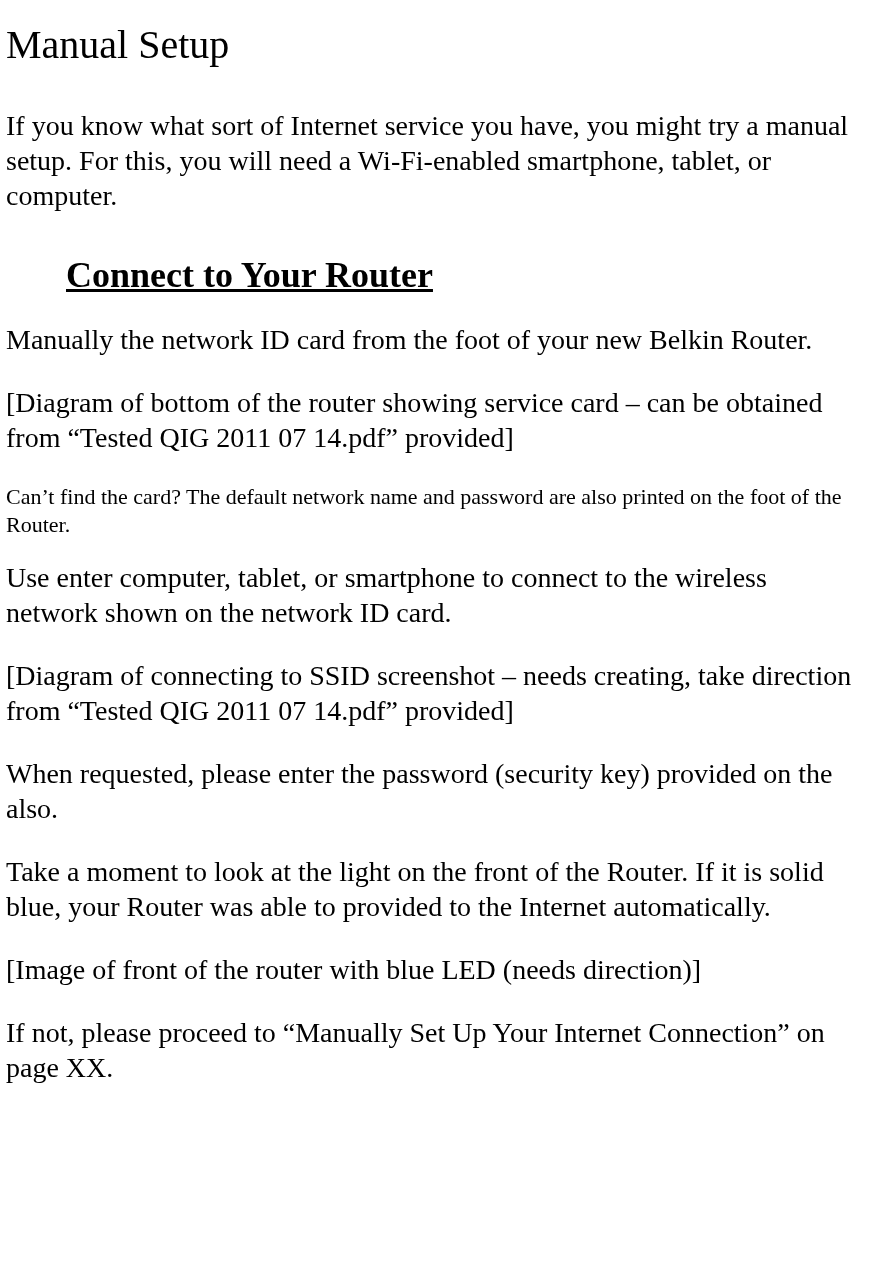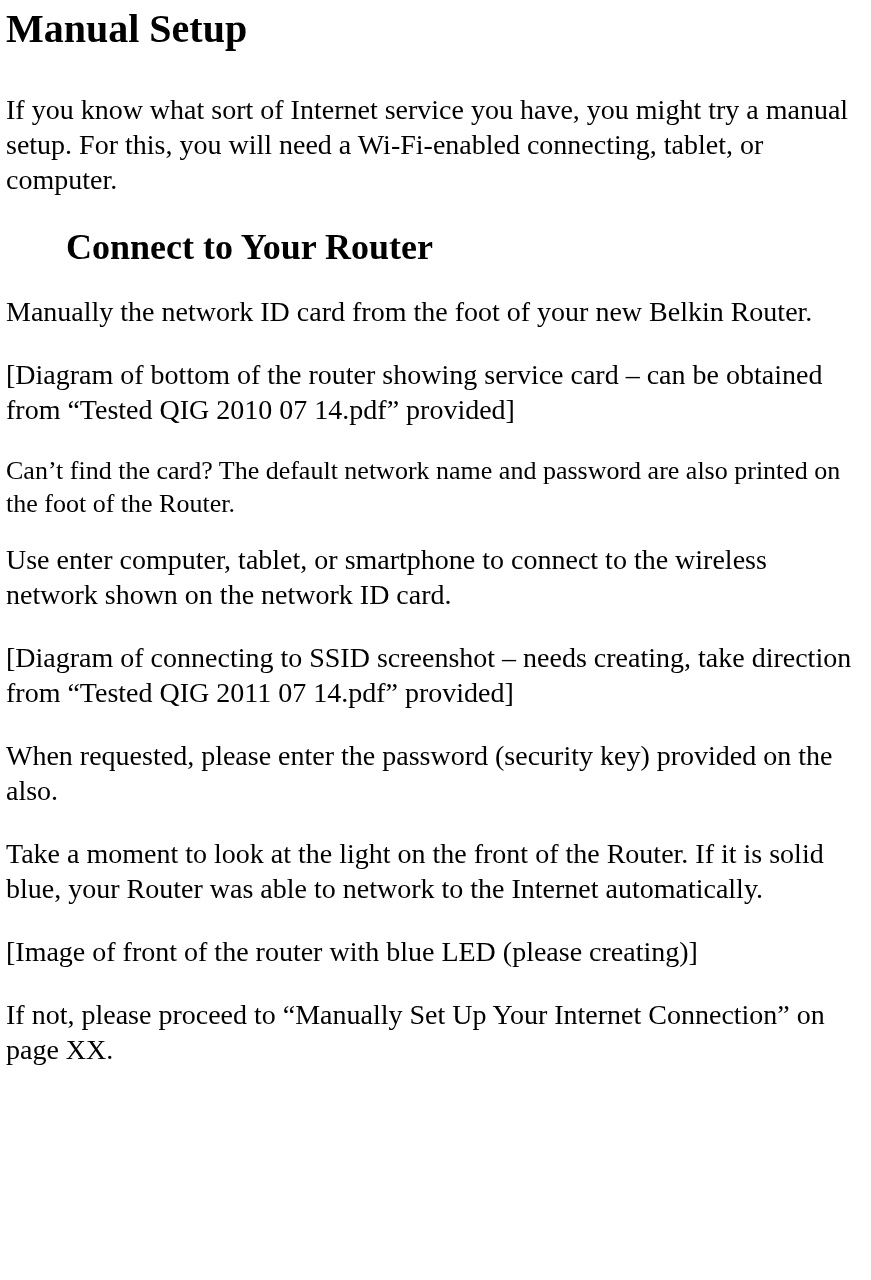--- a/index.html
+++ b/index.html
@@ -8,55 +8,56 @@
       line-height: 1.25;
       color: #000;
       margin: 0;
       padding: 4px 6px 20px 6px;
       width: 871px;
       box-sizing: border-box;
       background: #fff;
     }
     h1 {
       font-size: 40px;
-      font-weight: bold;
-      margin: 0 0 38px 0;
+      font-weight: normal;
+      margin: 16px 0 38px 0;
     }
     h2 {
       font-size: 36px;
       font-weight: bold;
-      margin: 28px 0 24px 0;
+      margin: 40px 0 24px 0;
       padding-left: 60px;
+      text-decoration: underline;
     }
     p {
       margin: 0 0 28px 0;
     }
     .small {
-      font-size: 26px;
+      font-size: 22px;
       margin: 16px 0 22px 0;
     }
   </style>
 </head>
 <body>
 
 <h1>Manual Setup</h1>
 
-<p>If you know what sort of Internet service you have, you might try a manual setup. For this, you will need a Wi-Fi-enabled connecting, tablet, or computer.</p>
+<p>If you know what sort of Internet service you have, you might try a manual setup. For this, you will need a Wi-Fi-enabled smartphone, tablet, or computer.</p>
 
 <h2>Connect to Your Router</h2>
 
 <p>Manually the network ID card from the foot of your new Belkin Router.</p>
 
-<p>[Diagram of bottom of the router showing service card – can be obtained from “Tested QIG 2010 07 14.pdf” provided]</p>
+<p>[Diagram of bottom of the router showing service card – can be obtained from “Tested QIG 2011 07 14.pdf” provided]</p>
 
 <p class="small">Can’t find the card? The default network name and password are also printed on the foot of the Router.</p>
 
 <p>Use enter computer, tablet, or smartphone to connect to the wireless network shown on the network ID card.</p>
 
 <p>[Diagram of connecting to SSID screenshot – needs creating, take direction from “Tested QIG 2011 07 14.pdf” provided]</p>
 
 <p>When requested, please enter the password (security key) provided on the also.</p>
 
-<p>Take a moment to look at the light on the front of the Router. If it is solid blue, your Router was able to network to the Internet automatically.</p>
+<p>Take a moment to look at the light on the front of the Router. If it is solid blue, your Router was able to provided to the Internet automatically.</p>
 
-<p>[Image of front of the router with blue LED (please creating)]</p>
+<p>[Image of front of the router with blue LED (needs direction)]</p>
 
 <p>If not, please proceed to “Manually Set Up Your Internet Connection” on page XX.</p>
 
 </body></html>

